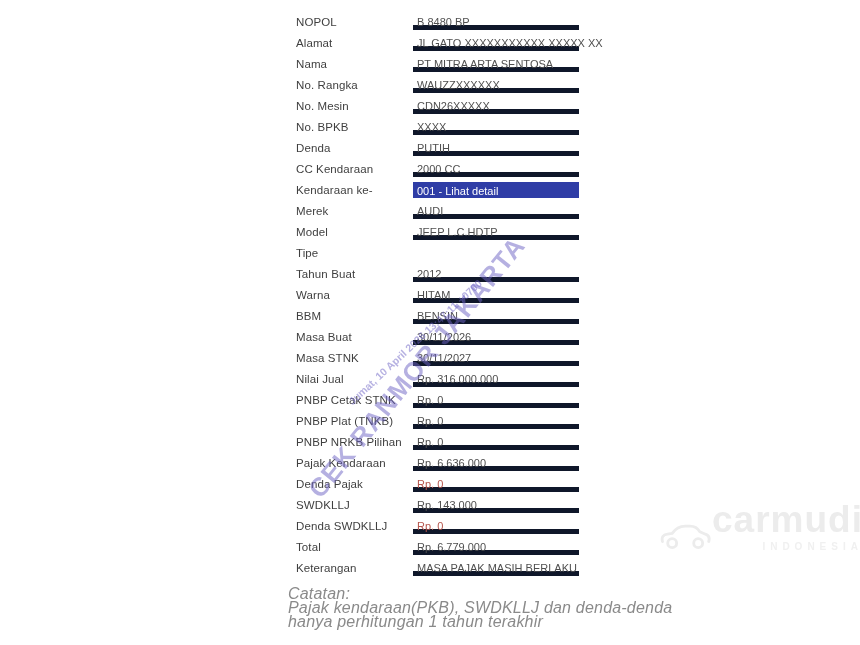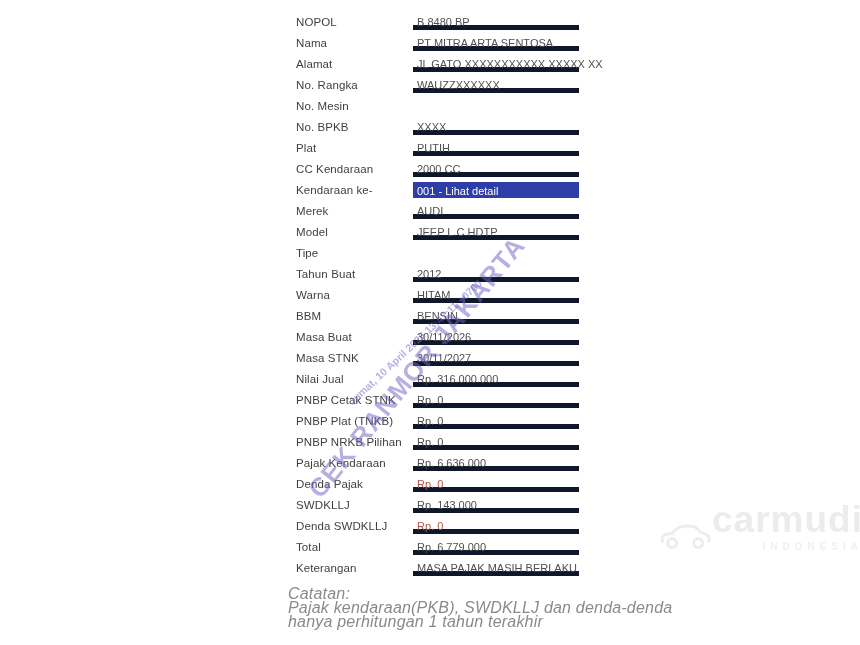--- a/index.html
+++ b/index.html
@@ -49,45 +49,46 @@
 
 <div class="page">
 
   <div class="form" id="form-rows">
     <div class="row">
       <div class="label">NOPOL</div>
       <div class="value-box">B 8480 BP</div>
     </div>
 
     <div class="row">
+      <div class="label">Alamat</div>
+      <div class="value-box">JL GATO XXXXXXXXXXX XXXXX XX</div>
+    </div>
+
+    <div class="row">
       <div class="label">Nama</div>
       <div class="value-box">PT MITRA ARTA SENTOSA</div>
     </div>
 
     <div class="row">
-      <div class="label">Alamat</div>
-      <div class="value-box">JL GATO XXXXXXXXXXX XXXXX XX</div>
-    </div>
-
-    <div class="row">
       <div class="label">No. Rangka</div>
       <div class="value-box">WAUZZXXXXXX</div>
     </div>
 
     <div class="row">
       <div class="label">No. Mesin</div>
+      <div class="value-box">CDN26XXXXX</div>
     </div>
 
     <div class="row">
       <div class="label">No. BPKB</div>
       <div class="value-box">XXXX</div>
     </div>
 
     <div class="row">
-      <div class="label">Plat</div>
+      <div class="label">Denda</div>
       <div class="value-box">PUTIH</div>
     </div>
 
     <div class="row">
       <div class="label">CC Kendaraan</div>
       <div class="value-box">2000 CC</div>
     </div>
 
     <div class="row">
       <div class="label">Kendaraan ke-</div>

